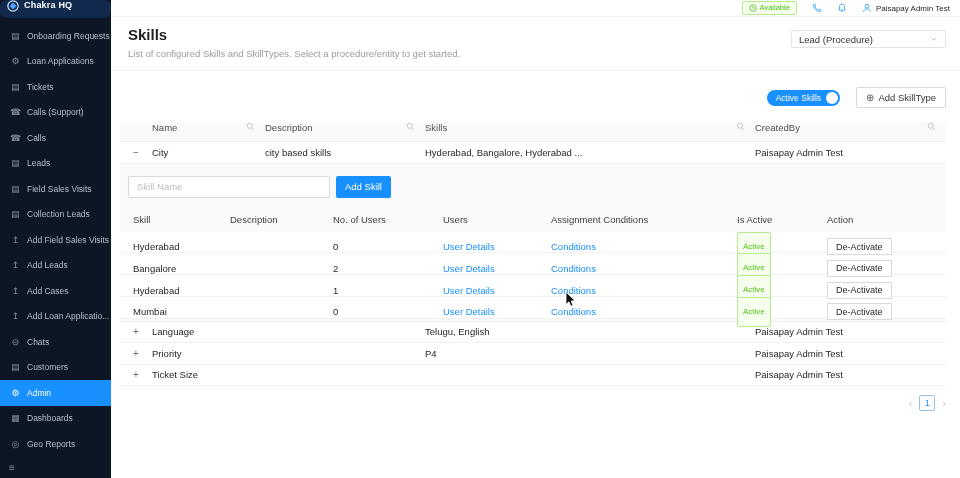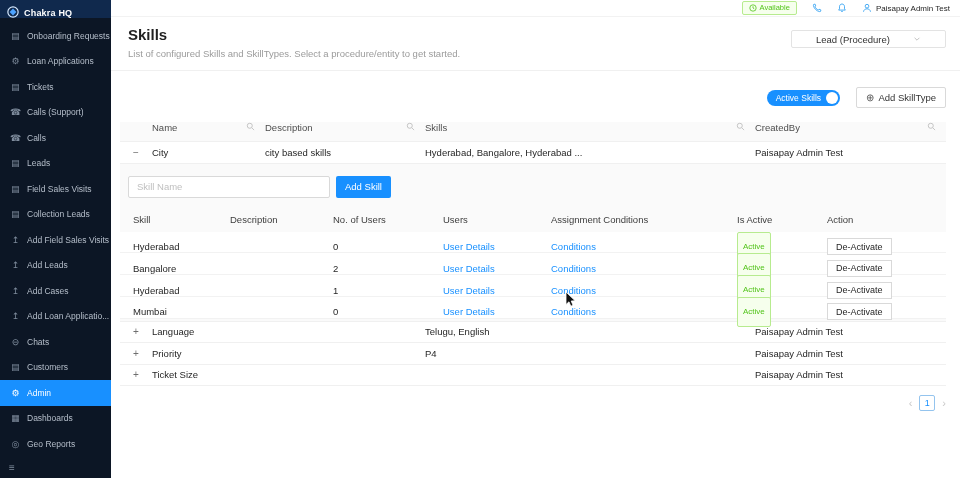--- a/index.html
+++ b/index.html
@@ -2,21 +2,21 @@
 <html><head>
 <meta charset="utf-8">
 <style>
   * { box-sizing: border-box; margin: 0; padding: 0; }
   html,body { width:960px; height:478px; overflow:hidden; background:#fff;
     font-family:"Liberation Sans", sans-serif; }
   .app { position:relative; width:960px; height:478px; display:flex; }
 
   
   .sidebar { width:111px; flex-shrink:0; background:#0c1625; position:relative; z-index:2; }
-  .logo { height:18px; background:#10294d; display:flex; align-items:flex-end; gap:5px; padding:0 7px; }
+  .logo { height:18px; background:#10294d; display:flex; align-items:flex-start; gap:5px; padding:0 7px;border-radius:7px; }
   .logo-badge { width:12px; height:12px; flex-shrink:0; }
   .logo-text { color:#fff; font-weight:bold; font-size:9px; letter-spacing:.2px; white-space:nowrap; }
   .nav { padding-top:5px; }
   .nav-item { height:25.5px; display:flex; align-items:center; gap:6px; padding:0 10px;
     font-size:8.5px; color:#b6bfcb; cursor:pointer; white-space:nowrap; overflow:hidden; }
   .nav-icon { width:11px; font-size:9px; color:#7f8c9d; text-align:center; flex-shrink:0; }
   .nav-item.active { background:#1890ff; color:#fff; }
   .nav-item.active .nav-icon { color:#fff; }
   .sidebar-collapse { position:absolute; bottom:5px; left:9px; color:#7f8c9d; font-size:10px; cursor:pointer; }
 
@@ -28,21 +28,21 @@
     background:#f6ffed; color:#52c41a; font-size:7.5px; line-height:1; padding:2px 6px; border-radius:2px; cursor:pointer; }
   .tb-icon { width:10px; height:10px; cursor:pointer; }
   .user { display:flex; align-items:center; gap:4px; font-size:8px; color:#262626; cursor:pointer; }
 
   .page-header { display:flex; justify-content:space-between; align-items:flex-start;
     padding:9px 14px 11px 17px; border-bottom:1px solid #f0f0f0; }
   .page-title { font-size:15px; font-weight:bold; color:#1f1f1f; margin-bottom:5px; }
   .page-subtitle { font-size:9.5px; color:#9b9b9b; }
   .select { width:155px; height:18px; margin-top:4px; border:1px solid #e3e3e3; border-radius:2px;
     background:#fff; display:flex; align-items:center; justify-content:space-between;
-    padding:0 24px; font-size:9.5px; color:#333; cursor:pointer; }
+    padding:0 7px; font-size:9.5px; color:#333; cursor:pointer; }
   .select svg { width:8px; height:8px; }
 
   .controls { display:flex; justify-content:flex-end; align-items:center; gap:16px; padding:16px 14px 10px; }
   .toggle { background:#1890ff; border-radius:9px; height:16px; display:flex; align-items:center;
     color:#fff; font-size:8.5px; padding:0 2px 0 9px; gap:5px; cursor:pointer; }
   .knob { width:12px; height:12px; border-radius:50%; background:#fff; }
   .btn-skilltype { height:21px; border:1px solid #d9d9d9; background:#fff; border-radius:2px;
     font-size:9.5px; color:#333; display:flex; align-items:center; gap:4px; padding:0 9px; cursor:pointer;
     font-family:"Liberation Sans", sans-serif; }
   .plus-glyph { color:#555; font-size:10px; line-height:1; }

